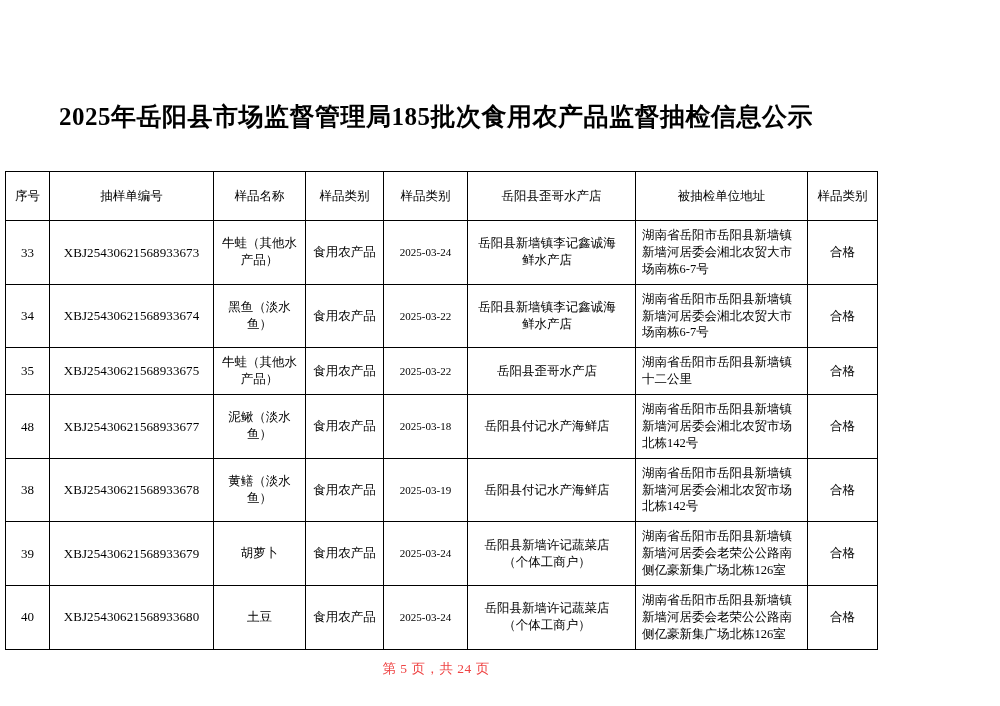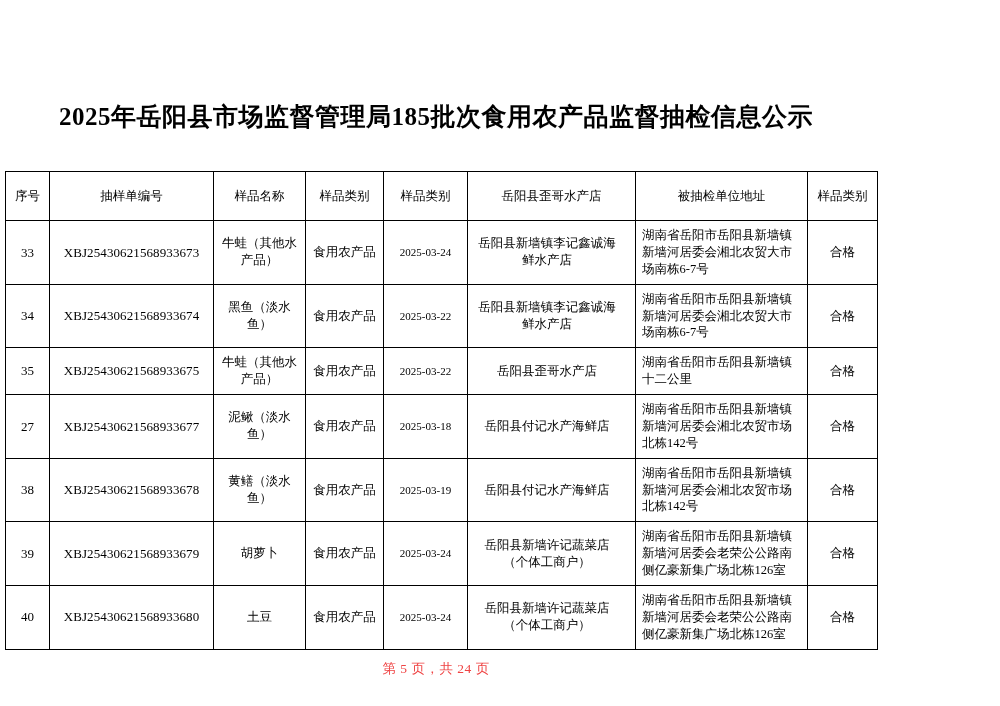--- a/index.html
+++ b/index.html
@@ -154,21 +154,21 @@
           <td class="seq">35</td>
           <td class="code">XBJ25430621568933675</td>
           <td>牛蛙（其他水产品）</td>
           <td>食用农产品</td>
           <td class="date">2025-03-22</td>
           <td class="unit">岳阳县歪哥水产店</td>
           <td class="addr">湖南省岳阳市岳阳县新墙镇十二公里</td>
           <td>合格</td>
         </tr>
         <tr>
-          <td class="seq">27</td>
+          <td class="seq">48</td>
           <td class="code">XBJ25430621568933677</td>
           <td>泥鳅（淡水鱼）</td>
           <td>食用农产品</td>
           <td class="date">2025-03-18</td>
           <td class="unit">岳阳县付记水产海鲜店</td>
           <td class="addr">湖南省岳阳市岳阳县新墙镇新墙河居委会湘北农贸市场北栋142号</td>
           <td>合格</td>
         </tr>
         <tr>
           <td class="seq">38</td>

